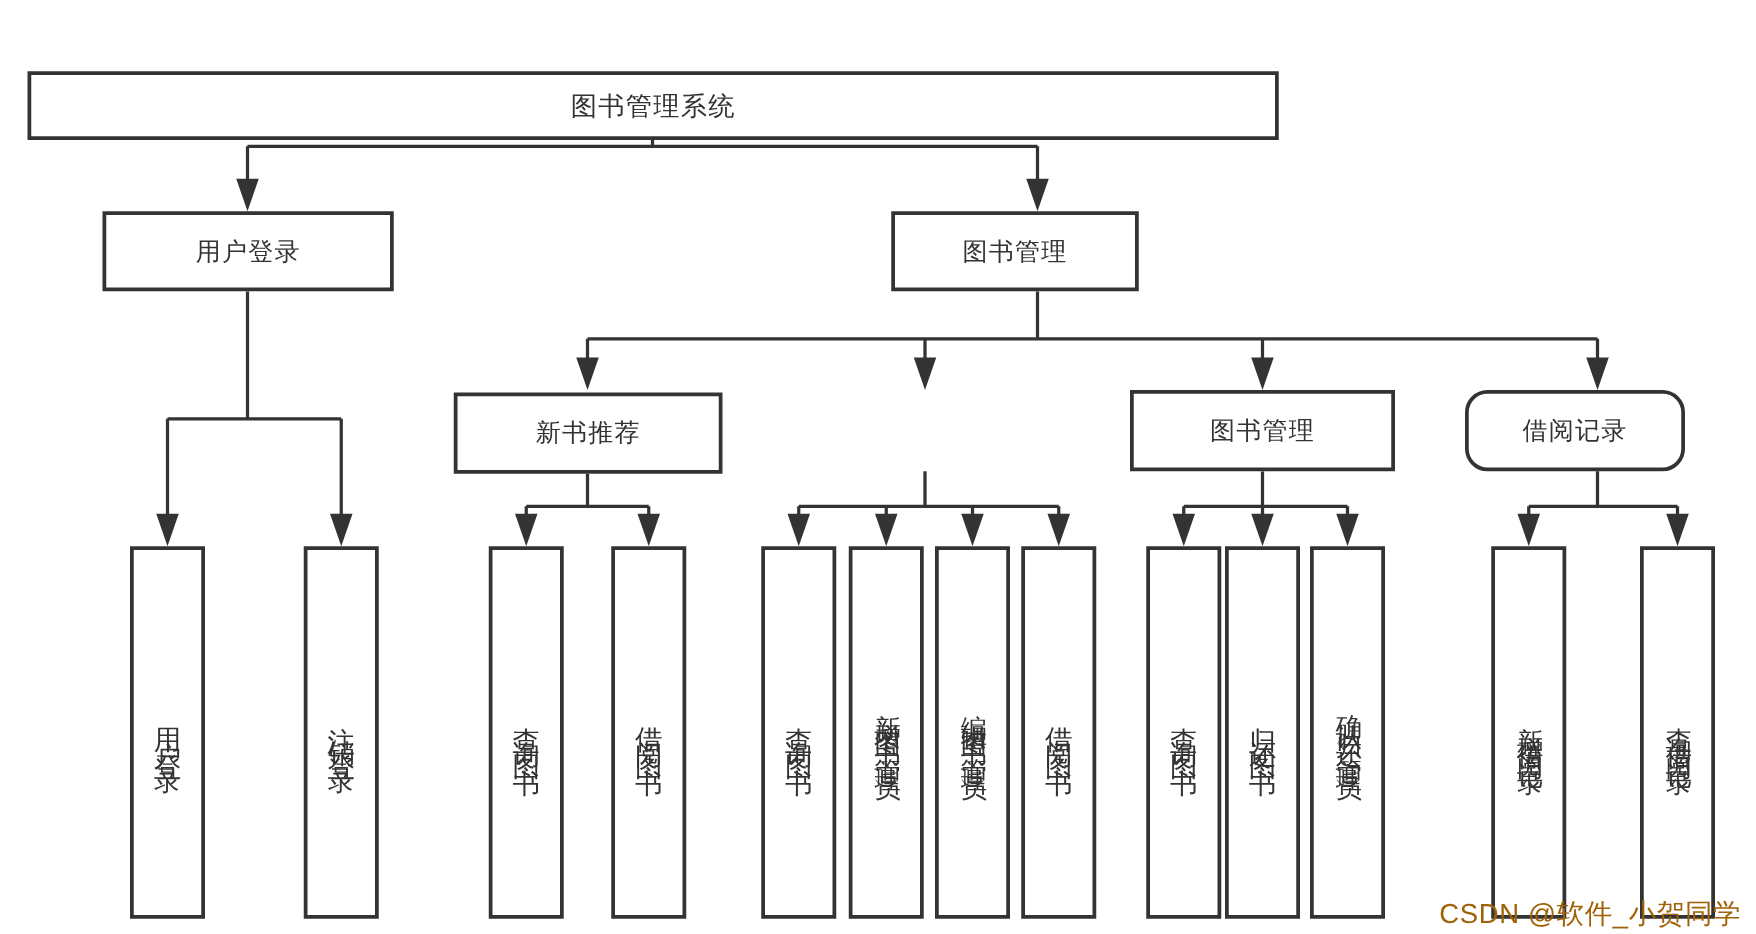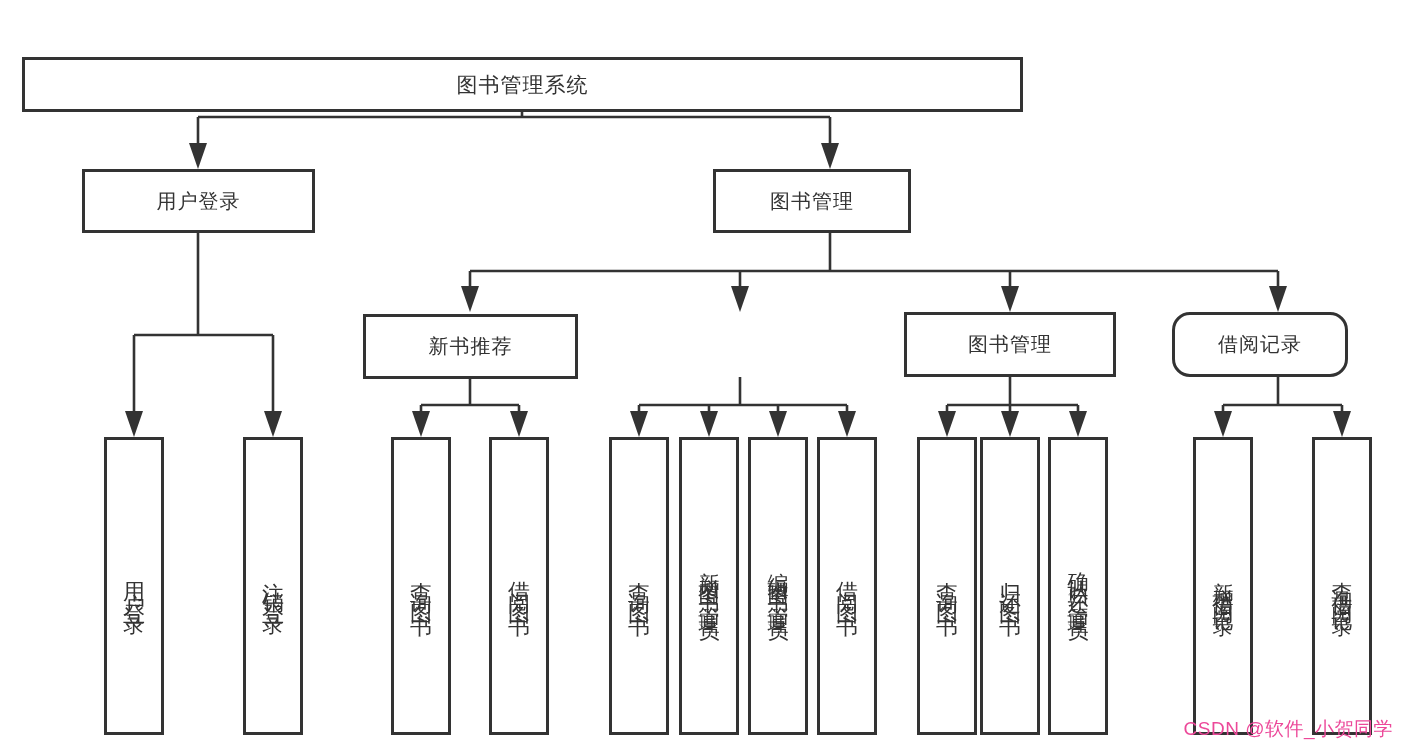--- a/index.html
+++ b/index.html
@@ -52,22 +52,22 @@
     text-orientation: mixed;
     text-align: center;
     letter-spacing: 11px;
     line-height: 54px;
   }
   .leaf.dense { font-size: 21px; letter-spacing: 7px; }
   .watermark {
     position: absolute;
     right: 12px;
     top: 716px;
-    font-size: 19px;
-    color: #ec4899;
+    font-size: 22px;
+    color: #a16207;
     letter-spacing: 0.5px;
     z-index: 5;
     white-space: nowrap;
     text-align: right;
   }
 </style>
 </head>
 <body>
 
 <div id="canvas">

